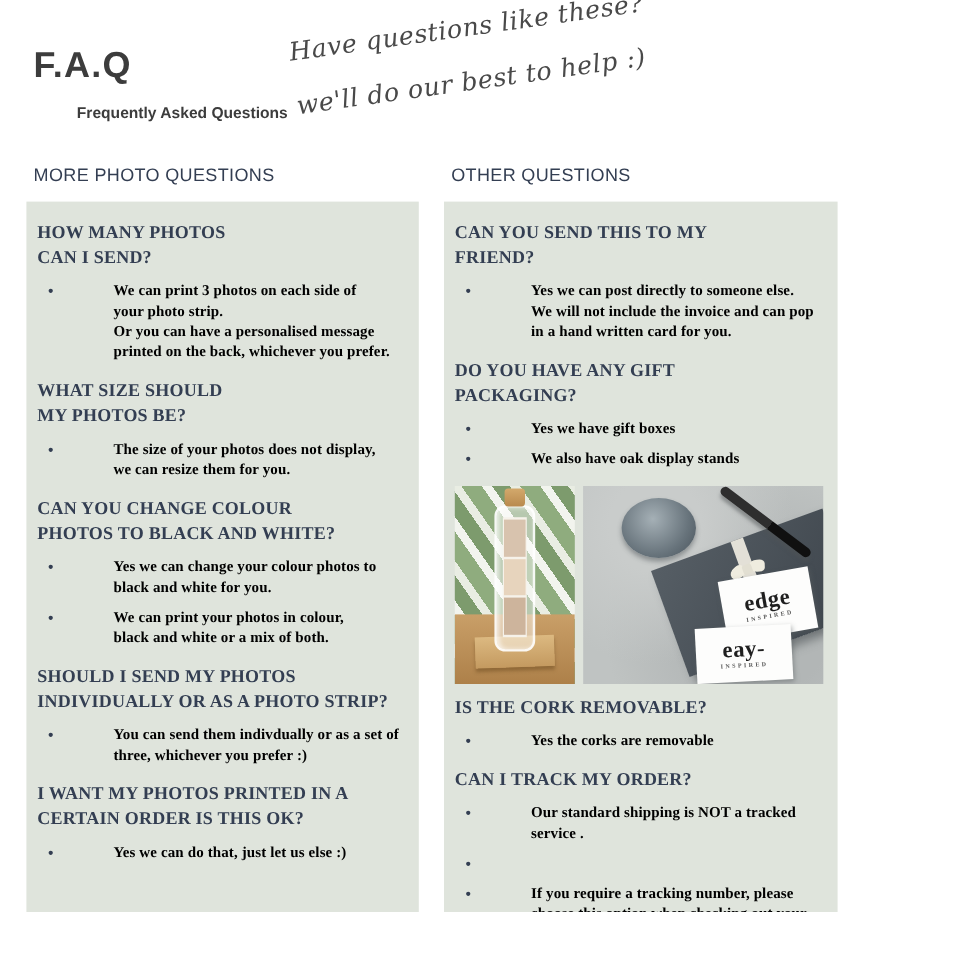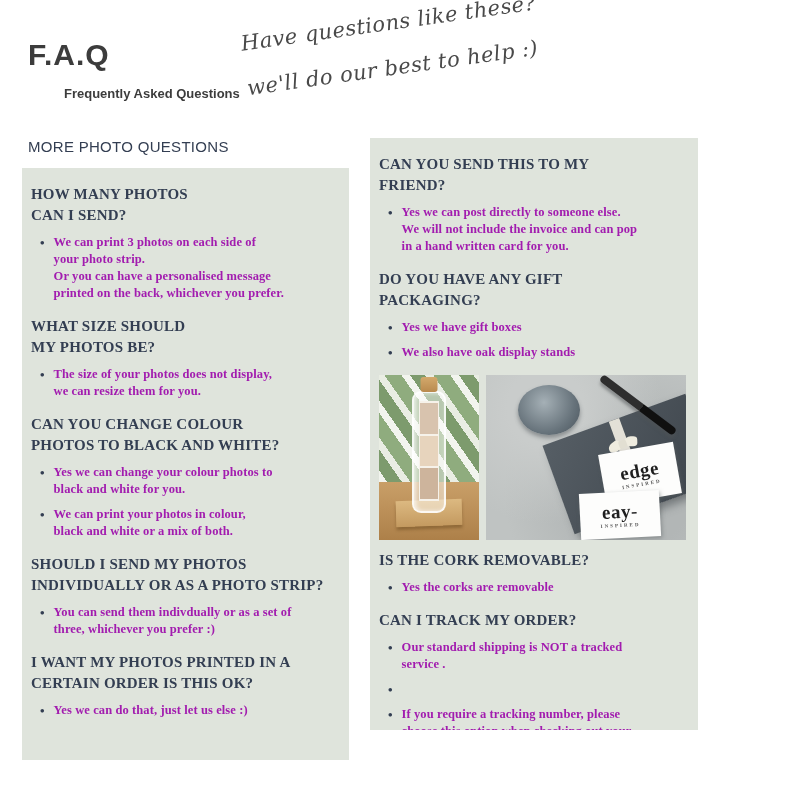--- a/index.html
+++ b/index.html
@@ -23,22 +23,22 @@
   .col.right{width:328px;}
   .col-header{font-size:15px;font-weight:400;color:#333e52;letter-spacing:.3px;
     margin:0 0 13px 6px;}
   .panel{background:#dfe4dc;height:592px;padding:16px 12px 10px 9px;
     box-sizing:border-box;overflow:hidden;font-family:Liberation Serif, serif;}
   .qa{margin-bottom:14px;}
   .q{font-size:15px;font-weight:700;color:#333e52;line-height:21px;
     white-space:pre-line;margin-bottom:8px;letter-spacing:.2px;}
   .bullet{display:flex;gap:9px;padding-left:9px;margin-bottom:8px;}
   .dot{color:#333e52;font-size:13px;line-height:17px;font-weight:700;}
-  .btxt{font-size:12.5px;font-weight:700;color:#a21caf;line-height:17px;
-    white-space:pre-line;letter-spacing:.1px;}
+  .btxt{font-size:12.5px;font-weight:700;color:#000000;line-height:17px;
+    white-space:pre-line;letter-spacing:.1px;margin-left:41px;}
   
   .photo-row{display:flex;gap:7px;height:165px;margin:2px 0 10px 0;}
   .photo-left{width:100px;position:relative;overflow:hidden;
     background:repeating-linear-gradient(55deg,#7d9b6d 0 12px,#e9ede3 12px 19px,
       #8fac7e 19px 33px,#f2f4ee 33px 40px);}
   .wood{position:absolute;bottom:0;left:0;right:0;height:58px;
     background:linear-gradient(#c99f68,#ad8049);}
   .stand{position:absolute;bottom:14px;left:50%;transform:translateX(-50%) rotate(-2deg);
     width:66px;height:26px;background:linear-gradient(#dcb981,#c49a60);
     box-shadow:0 3px 3px rgba(90,60,20,.4);}
@@ -140,20 +140,21 @@
           <div class="q">I WANT MY PHOTOS PRINTED IN A
 CERTAIN ORDER IS THIS OK?</div>
           <div class="bullet">
             <span class="dot">•</span>
             <span class="btxt">Yes we can do that, just let us else :)</span>
           </div>
         </div>
       </div>
   </div>
   <div class="col right">
+    <div class="col-header">OTHER QUESTIONS</div>
     <div class="panel">
         <div class="qa">
           <div class="q">CAN YOU SEND THIS TO MY
 FRIEND?</div>
           <div class="bullet">
             <span class="dot">•</span>
             <span class="btxt">Yes we can post directly to someone else.
 We will not include the invoice and can pop
 in a hand written card for you.</span>
           </div>

